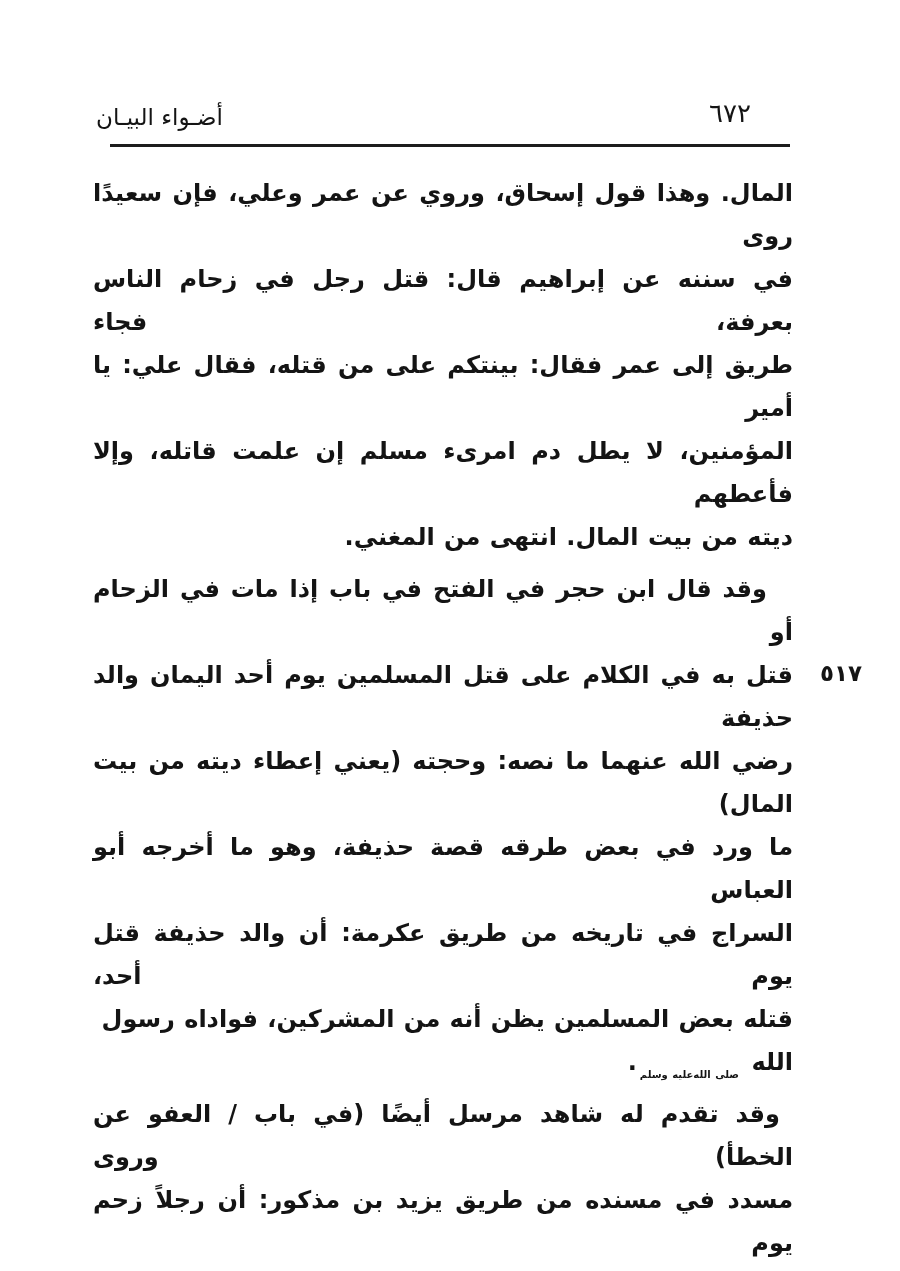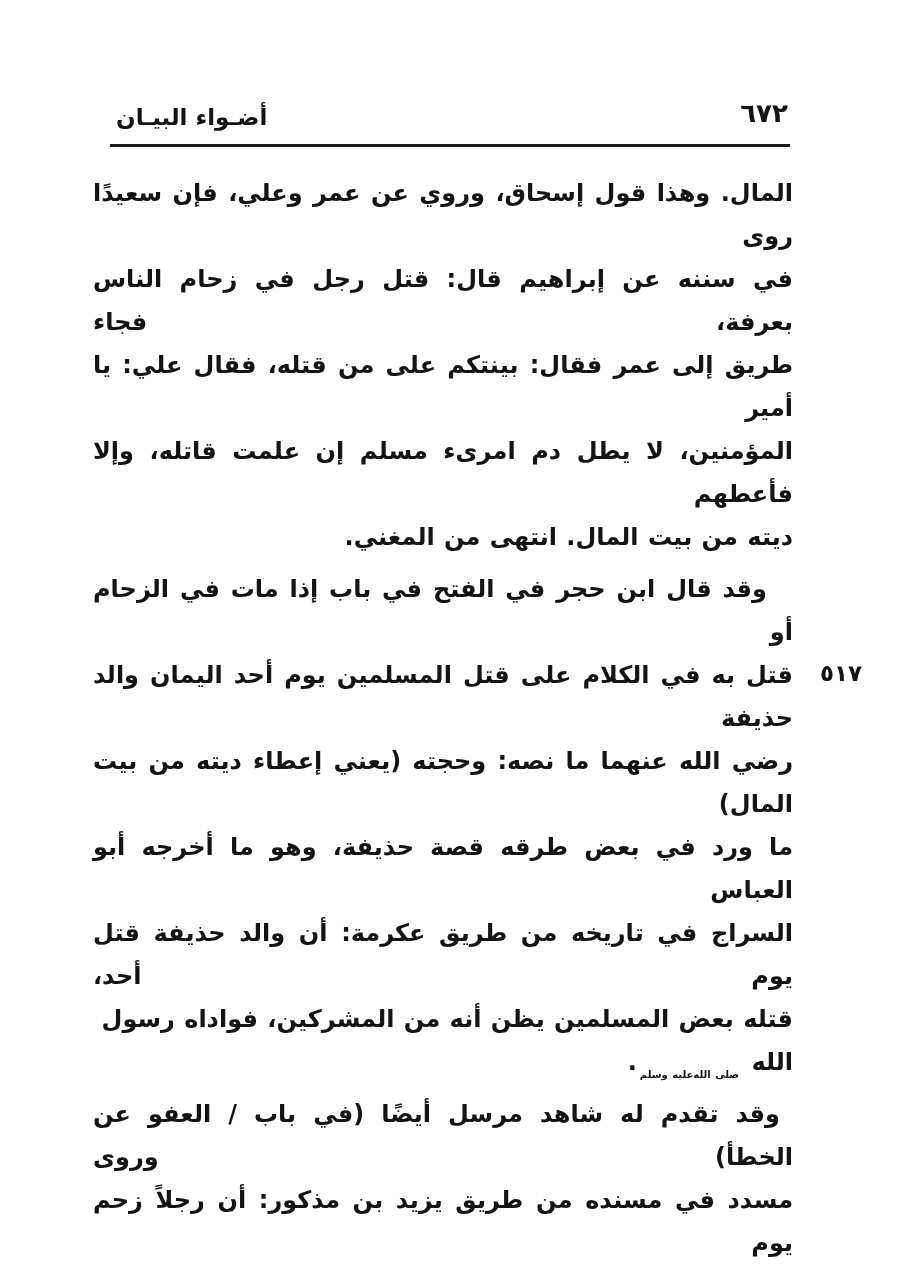--- a/index.html
+++ b/index.html
@@ -9,29 +9,29 @@
     color: #141414;
     font-family: "DejaVu Sans", sans-serif;
     position: relative;
     overflow: hidden;
   }
   .page { position: absolute; inset: 0; }
 
   
   .book-title {
     position: absolute;
-    top: 104px; left: 116px;
-    font-size: 23px; font-weight: bold;
+    top: 104px; left: 96px;
+    font-size: 23px; font-weight: normal;
     direction: rtl;
     letter-spacing: 0.5px;
   }
   .page-number {
     position: absolute;
-    top: 98px; left: 724px; width: 80px;
-    font-size: 26px; font-weight: bold;
+    top: 98px; left: 690px; width: 80px;
+    font-size: 26px; font-weight: normal;
     text-align: center;
     direction: rtl;
   }
   .header-rule {
     position: absolute;
     top: 144px; left: 110px; width: 680px; height: 3px;
     background: #1c1c1c;
   }
 
   

